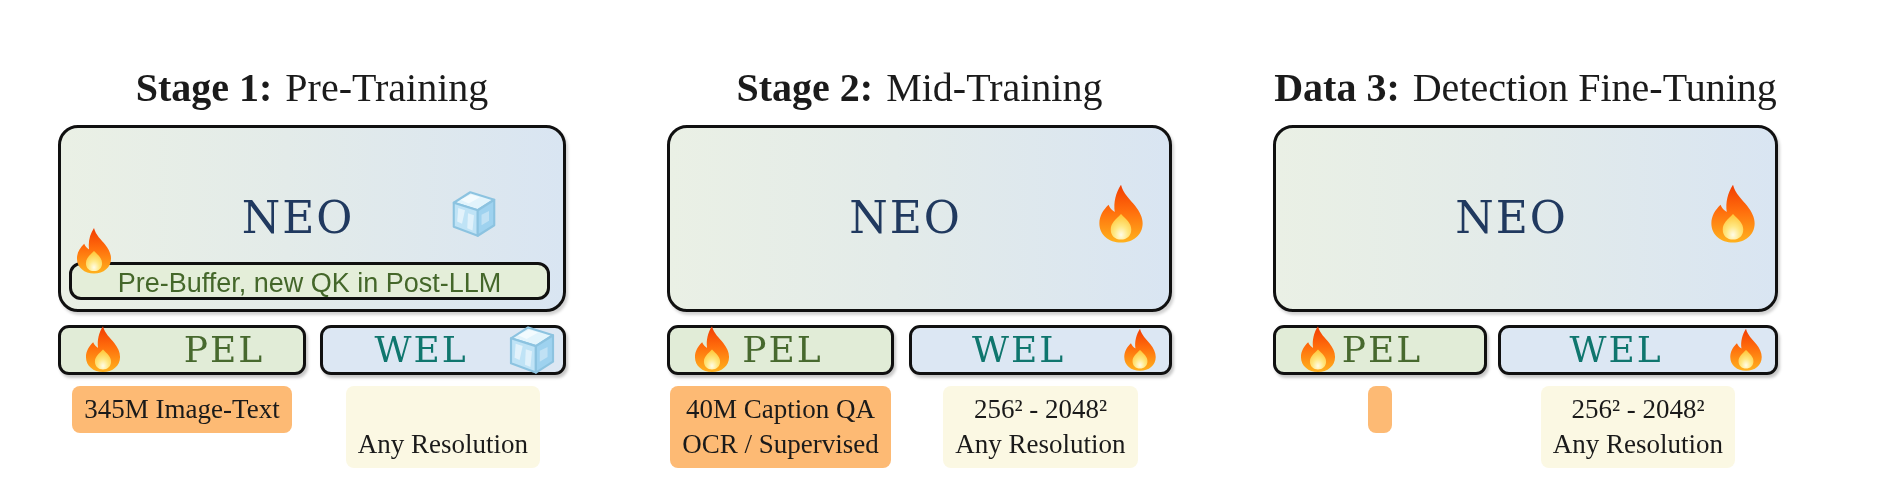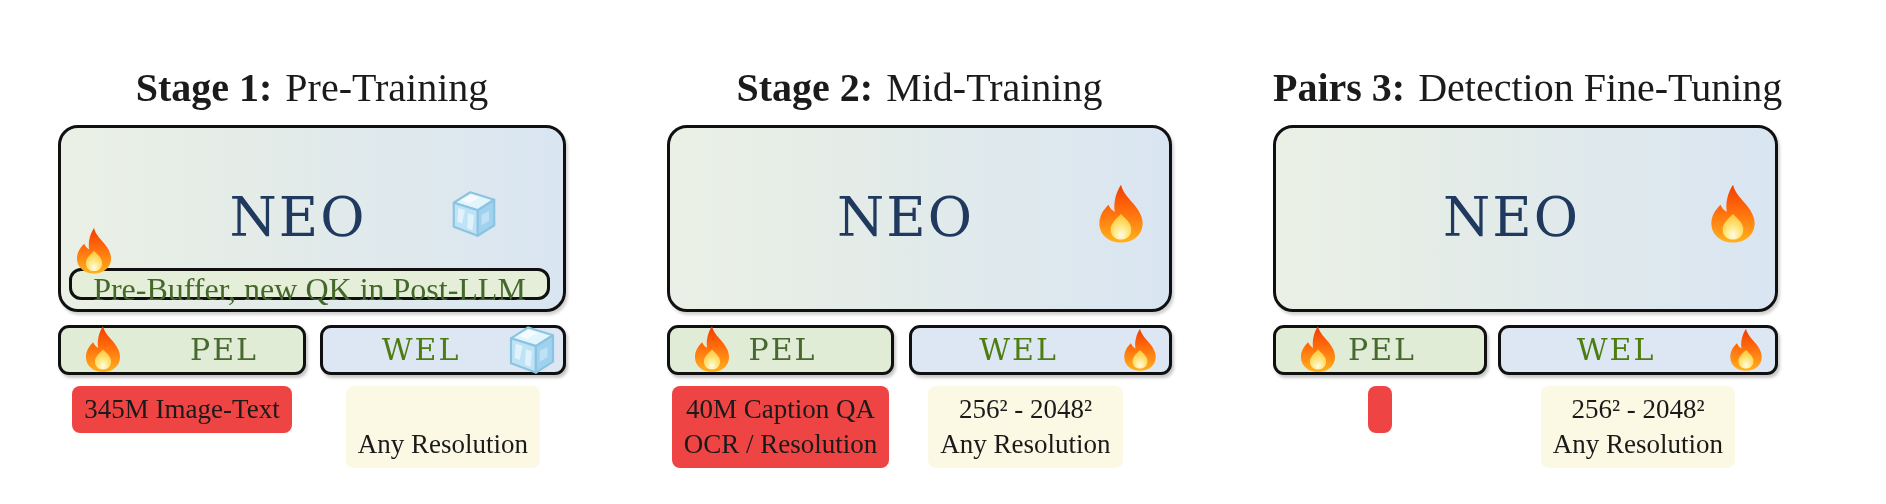--- a/index.html
+++ b/index.html
@@ -13,56 +13,56 @@
 
   .stage-title{position:absolute;top:64px;left:0;right:0;margin:0;text-align:center;
     font-size:40px;font-weight:normal;color:#1b1b1b;white-space:nowrap;}
   .title-prefix{font-weight:bold;margin-right:13px;}
 
   .neo-box{position:absolute;top:125px;left:0;right:0;height:187px;box-sizing:border-box;
     border:3px solid #101010;border-radius:20px;
     background:linear-gradient(90deg,#eaf0e5 0%,#e3ebe9 45%,#d9e5f2 100%);
     box-shadow:2px 3px 3px rgba(0,0,0,0.18);}
   .neo-label{position:absolute;left:50%;top:50%;transform:translate(calc(-50% - 14px),-53%);
-    font-family:"DejaVu Serif", serif;font-size:54px;letter-spacing:2px;color:#20395f;}
+    font-family:"DejaVu Serif", serif;font-size:44px;letter-spacing:2px;color:#20395f;}
 
   .emoji{position:absolute;display:block;}
   .icon-main{width:66px;height:66px;top:50%;transform:translateY(calc(-50% - 5px));}
   #stage1 .icon-main{width:54px;height:54px;right:62px;}
   #stage2 .icon-main{right:15px;}
   #stage3 .icon-main{right:9px;}
   .edge-fire{width:52px;height:52px;left:7px;top:97px;z-index:3;}
 
-  .sub-box{position:absolute;left:8px;right:13px;bottom:9px;height:32px;box-sizing:border-box;
+  .sub-box{position:absolute;left:8px;right:13px;bottom:9px;height:38px;box-sizing:border-box;
     border:3px solid #101010;border-radius:12px;background:#e4eed9;z-index:2;
-    text-align:center;font-family:Liberation Serif, serif;font-size:32px;line-height:36px;
+    text-align:center;font-family:Liberation Sans, sans-serif;font-size:27px;line-height:36px;
     color:#44672a;white-space:nowrap;}
 
   .enc-row,.data-row{position:absolute;left:0;right:0;display:grid;}
   .enc-row{top:325px;height:50px;}
   .data-row{top:386px;}
 
   .enc-box{position:relative;box-sizing:border-box;height:50px;
     border:3px solid #101010;border-radius:11px;
     box-shadow:2px 3px 3px rgba(0,0,0,0.22);}
   .enc-box.pel{background:#e1ecd7;}
   .enc-box.wel{background:#dce7f3;}
   .enc-label{position:absolute;top:50%;left:50%;
-    font-family:"DejaVu Serif", serif;font-size:30px;letter-spacing:2px;white-space:nowrap;}
+    font-family:"DejaVu Serif", serif;font-size:36px;letter-spacing:2px;white-space:nowrap;}
   .pel-label{color:#47692e;transform:translate(calc(-50% + 42px),-52%);}
   #stage2 .pel-label,#stage3 .pel-label{transform:translate(calc(-50% + 2px),-52%);}
-  .wel-label{color:#4d7c0f;transform:translate(calc(-50% - 22px),-52%);}
+  .wel-label{color:#0f766e;transform:translate(calc(-50% - 22px),-52%);}
   .enc-fire-left{width:52px;height:52px;left:16px;top:50%;transform:translateY(-51%);}
   .enc-icon-right{width:48px;height:48px;right:5px;top:50%;transform:translateY(-50%);}
   #stage1 .enc-icon-right{width:56px;height:56px;right:3px;}
 
   .note-cell{display:flex;justify-content:center;align-items:flex-start;}
   .note{display:inline-block;border-radius:8px;padding:6px 12px;text-align:center;
     font-size:27px;line-height:35px;color:#1a1a1a;white-space:nowrap;}
-  .note.pink{background:#ef4444;}
+  .note.pink{background:#fdba74;}
   .note.yellow{background:#fbf8e3;}
 
   .svg-defs{position:absolute;width:0;height:0;overflow:hidden;}
 </style>
 </head>
 <body>
 
 <svg class="svg-defs" aria-hidden="true">
   <defs>
     <linearGradient id="gFire" x1="0" y1="0" x2="0" y2="1">
@@ -168,39 +168,39 @@
           </svg>
         <span class="enc-label pel-label">PEL</span>
       </div>
       <div class="enc-box wel">
         <span class="enc-label wel-label">WEL</span>
         <svg class="emoji enc-icon-right">
             <use href="#sym-fire"></use>
           </svg>
       </div>
     </div>
-    <div class="data-row" style="grid-template-columns:227px 263px;">
+    <div class="data-row" style="grid-template-columns:227px 263px;column-gap:15px;">
       <div class="note-cell">
         <div class="note pink">
           <span>40M Caption QA</span><br>
-          <span>OCR / Resolution</span>
+          <span>OCR / Supervised</span>
         </div>
       </div>
       <div class="note-cell">
         <div class="note yellow">
           <span>256² - 2048²</span><br>
           <span>Any Resolution</span>
         </div>
       </div>
     </div>
   </section>
 
   <section class="stage" id="stage3">
     <h2 class="stage-title">
-      <span class="title-prefix">Pairs 3:</span><span class="title-name">Detection Fine-Tuning</span>
+      <span class="title-prefix">Data 3:</span><span class="title-name">Detection Fine-Tuning</span>
     </h2>
     <div class="neo-box">
       <span class="neo-label">NEO</span>
       <svg class="emoji icon-main">
           <use href="#sym-fire"></use>
         </svg>
     </div>
     <div class="enc-row" style="grid-template-columns:214px 280px;column-gap:11px;">
       <div class="enc-box pel">
         <svg class="emoji enc-fire-left">

